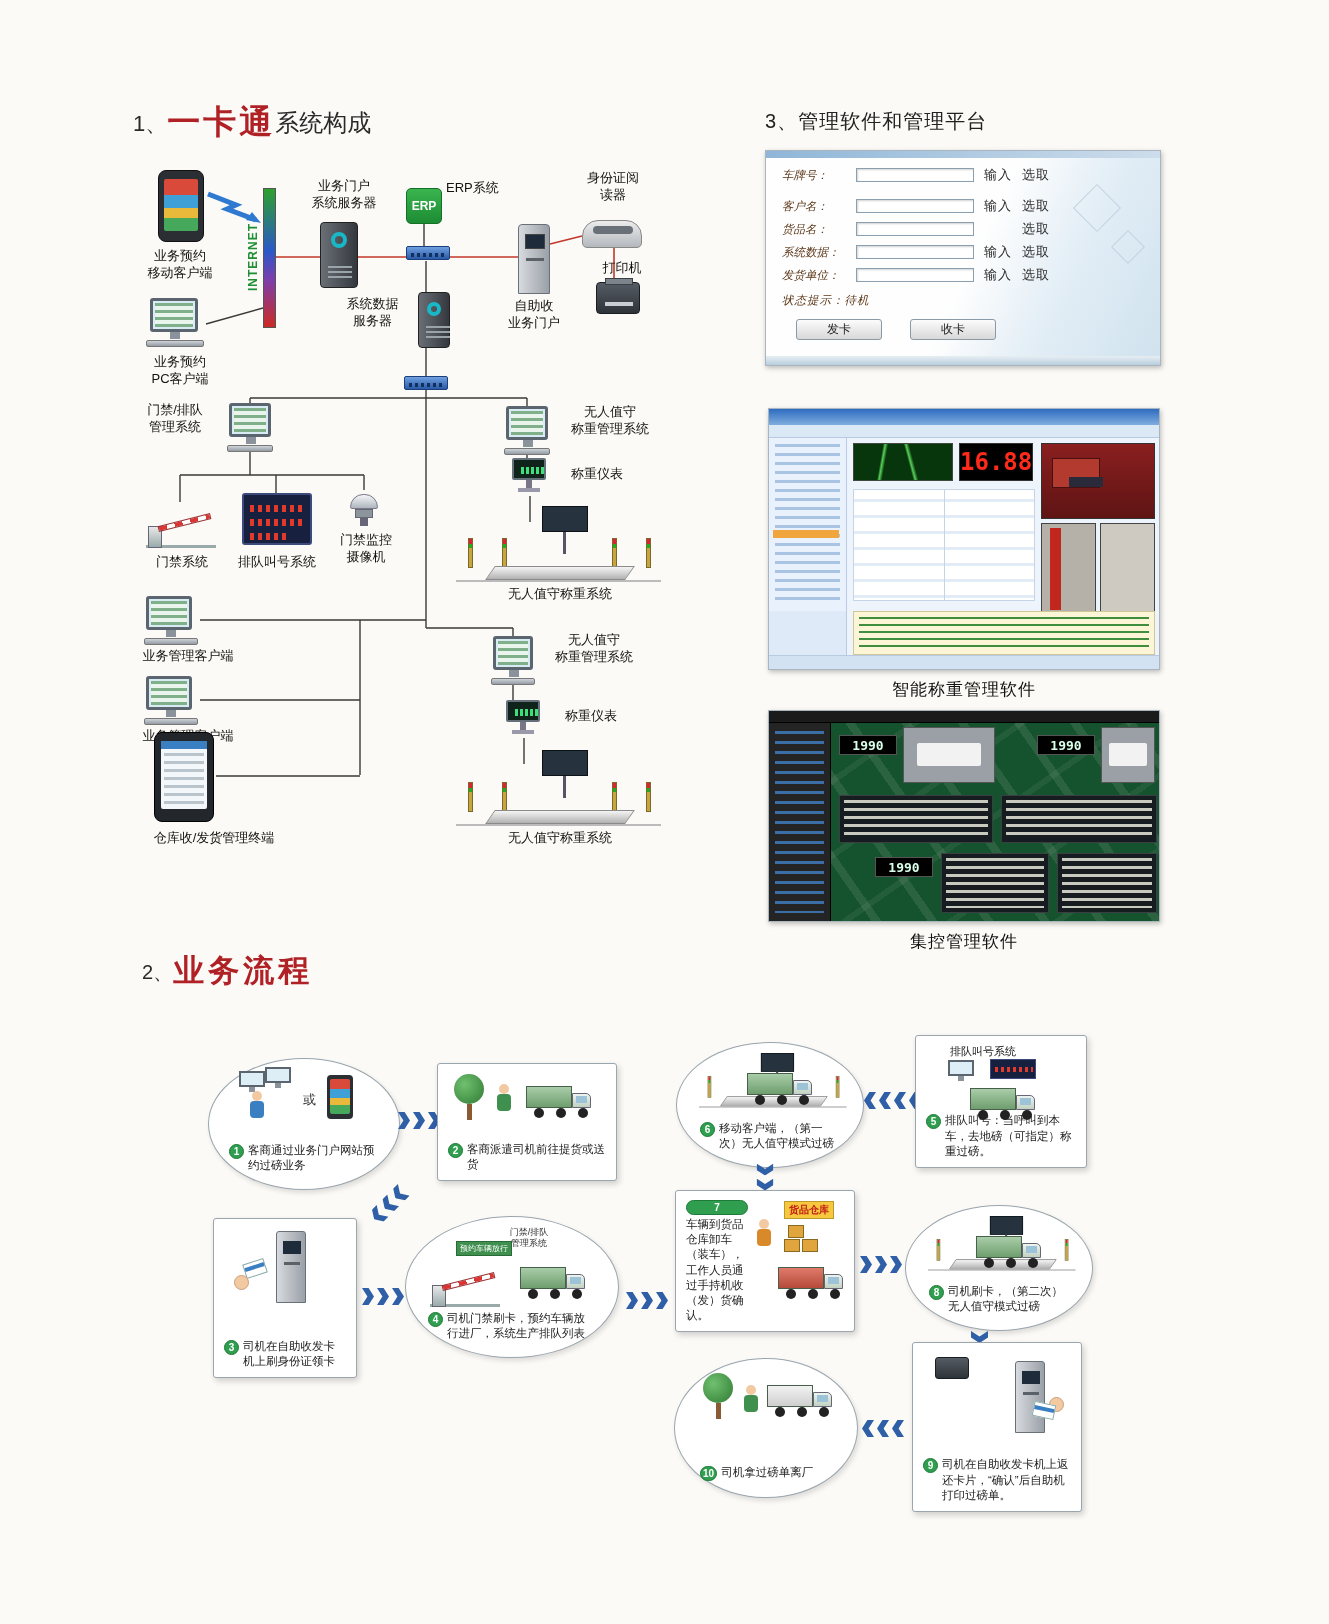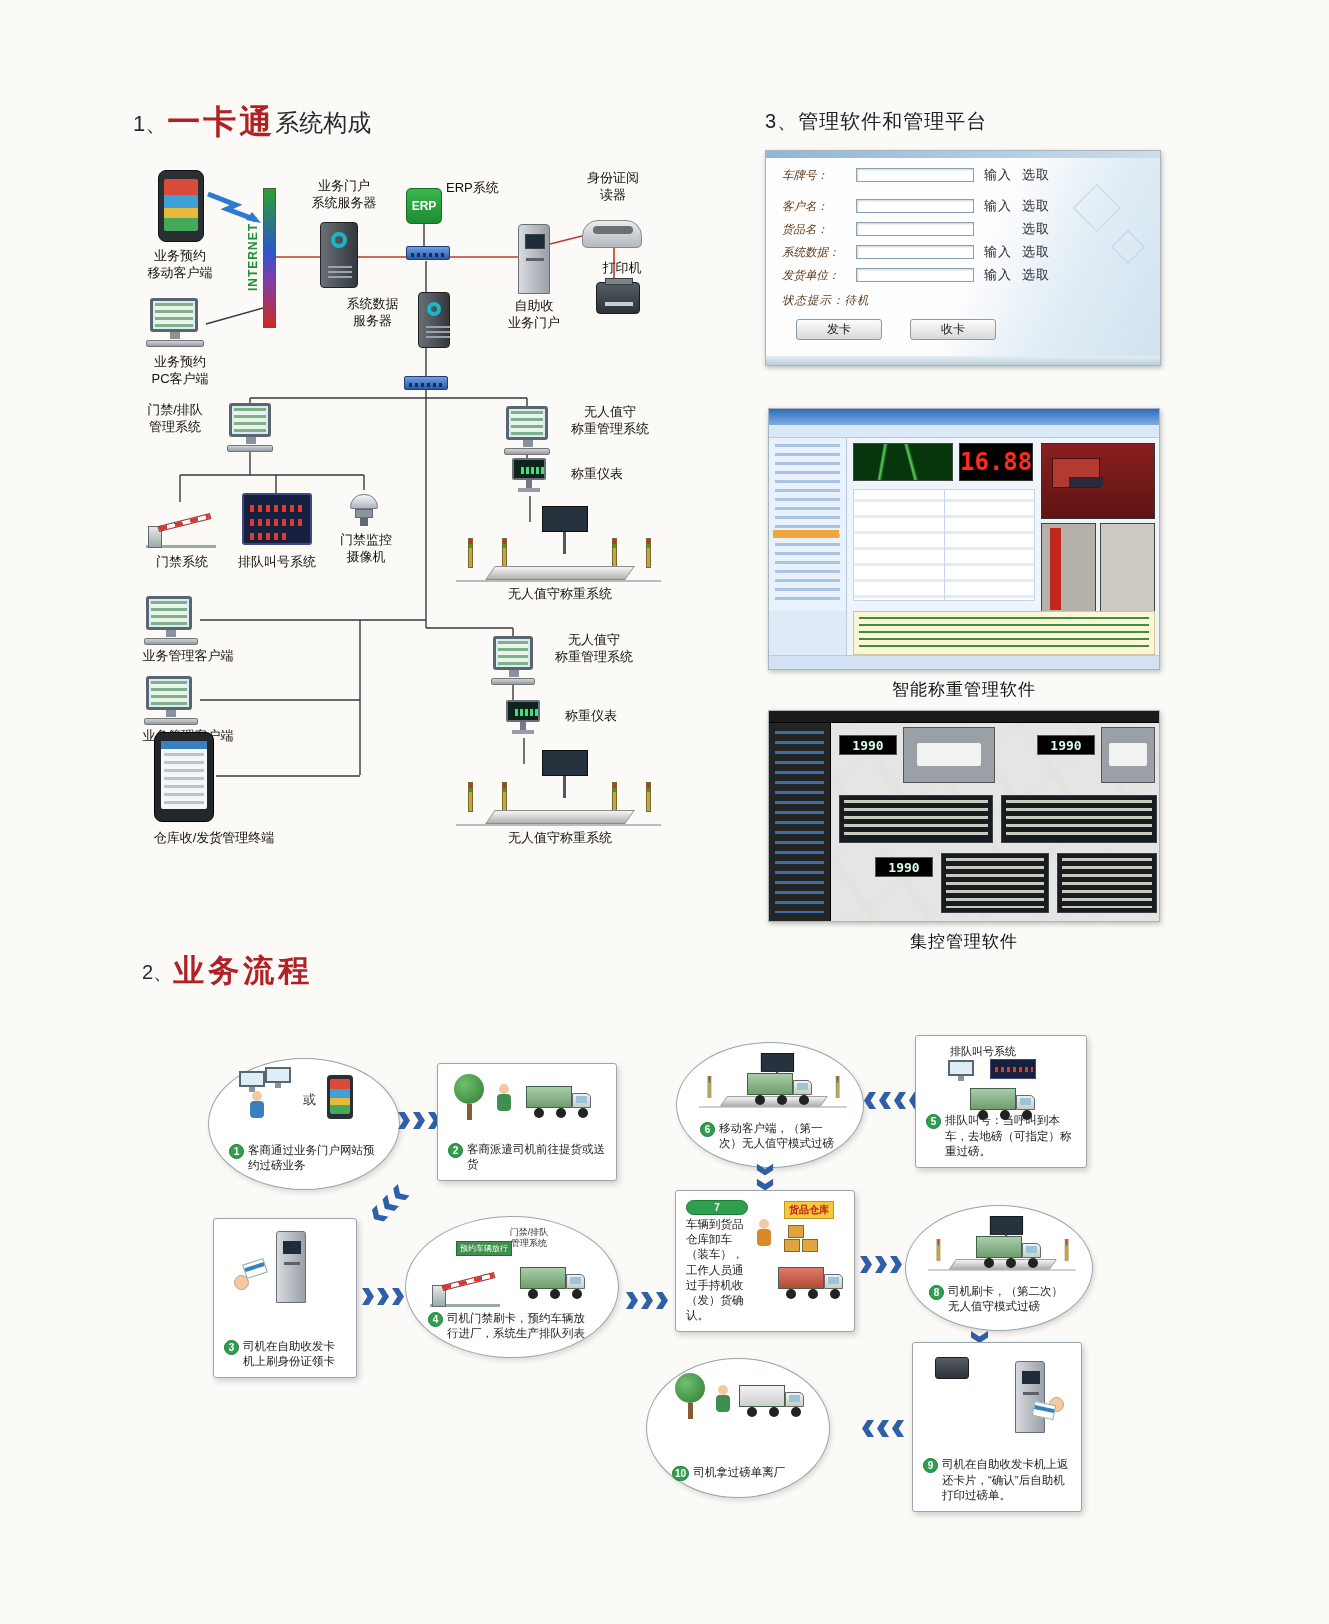--- a/index.html
+++ b/index.html
@@ -133,21 +133,21 @@
   .s2p1win { position:absolute; left:16px; top:18px; width:34px; height:10px; background:#2a2a3a; }
   .s2photo2 { position:absolute; left:272px; top:114px; width:55px; height:92px; background:#b6b1a8; border:1px solid #444; }
   .s2p2banner { position:absolute; left:8px; top:4px; width:11px; height:82px; background:#c2271d; }
   .s2photo3 { position:absolute; left:331px; top:114px; width:55px; height:92px; background:#cfcac1; border:1px solid #444; }
   .s2log-left { position:absolute; left:0; bottom:14px; width:78px; height:44px; background:#dfeaf8; border-right:1px solid #b9cbe0; }
   .s2log { position:absolute; left:84px; right:4px; bottom:14px; height:44px; background:#fcf6d6; border:1px solid #cfc79a; }
   .stripes-green { position:absolute; left:5px; right:5px; top:5px; bottom:5px;
      background:repeating-linear-gradient(180deg,#3f8f3f 0 2px, transparent 2px 7px); }
   .s2status { position:absolute; left:0; right:0; bottom:0; height:14px; background:#d3e2f2; border-top:1px solid #b9cbe0; }
 
-  .shot3 { background:#e5e5e5; }
+  .shot3 { background:#14532d; }
   .roads { position:absolute; inset:0;
      background:repeating-linear-gradient(55deg, transparent 0 38px, rgba(210,210,198,.12) 38px 46px),
                 repeating-linear-gradient(-35deg, transparent 0 55px, rgba(210,210,198,.08) 55px 61px); }
   .s3top { position:absolute; left:0; top:0; right:0; height:12px; background:#1b1b1b; border-bottom:1px solid #000; }
   .s3left { position:absolute; left:0; top:12px; bottom:0; width:62px; background:#242424; border-right:1px solid #000; }
   .stripes-steel { position:absolute; left:6px; right:6px; top:8px; bottom:8px;
      background:repeating-linear-gradient(180deg,#3a6ea5 0 3px, transparent 3px 10px); }
   .s3led { position:absolute; width:58px; height:20px; background:#000; border:1px solid #555; color:#d9ffe8;
      font-family:"DejaVu Sans Mono",monospace; font-size:13px; font-weight:bold; text-align:center; line-height:19px; }
   .s3photo { position:absolute; background:#9aa0a5; border:1px solid #555; }
@@ -752,21 +752,21 @@
       <span class="badge">8</span>
       <span>司机刷卡，（第二次）无人值守模式过磅</span>
     </div>
   </div>
 
   <div class="chevrons" style="left:966px;top:1336px;transform:rotate(90deg)">
       <i></i>
       <i></i>
     </div>
 
-  <div class="abs ell" style="left:646px;top:1358px;width:184px;height:140px">
+  <div class="abs ell" style="left:674px;top:1358px;width:184px;height:140px">
     <div class="scene">
       <div class="tree-icon" style="left:6px;top:4px">
           <div class="tr-crown"></div>
           <div class="tr-trunk"></div>
         </div>
       <div class="person" style="left:46px;top:16px">
           <div class="p-head"></div>
           <div class="p-body green"></div>
         </div>
       <div class="truck" style="left:70px;top:14px">

